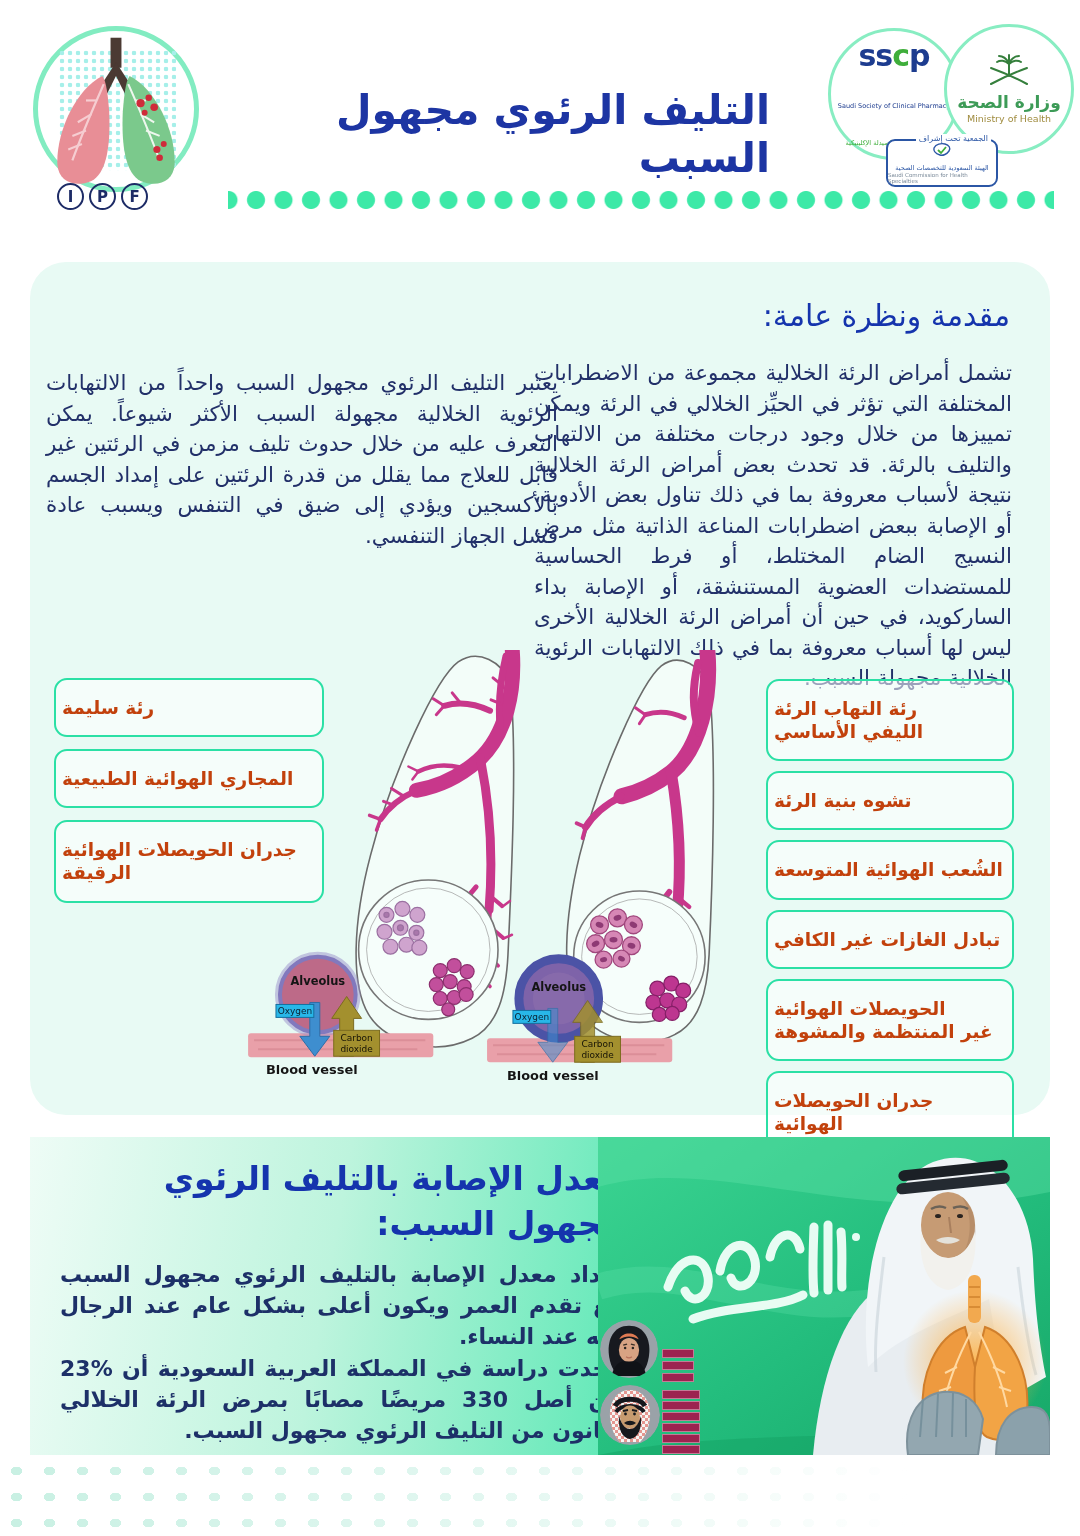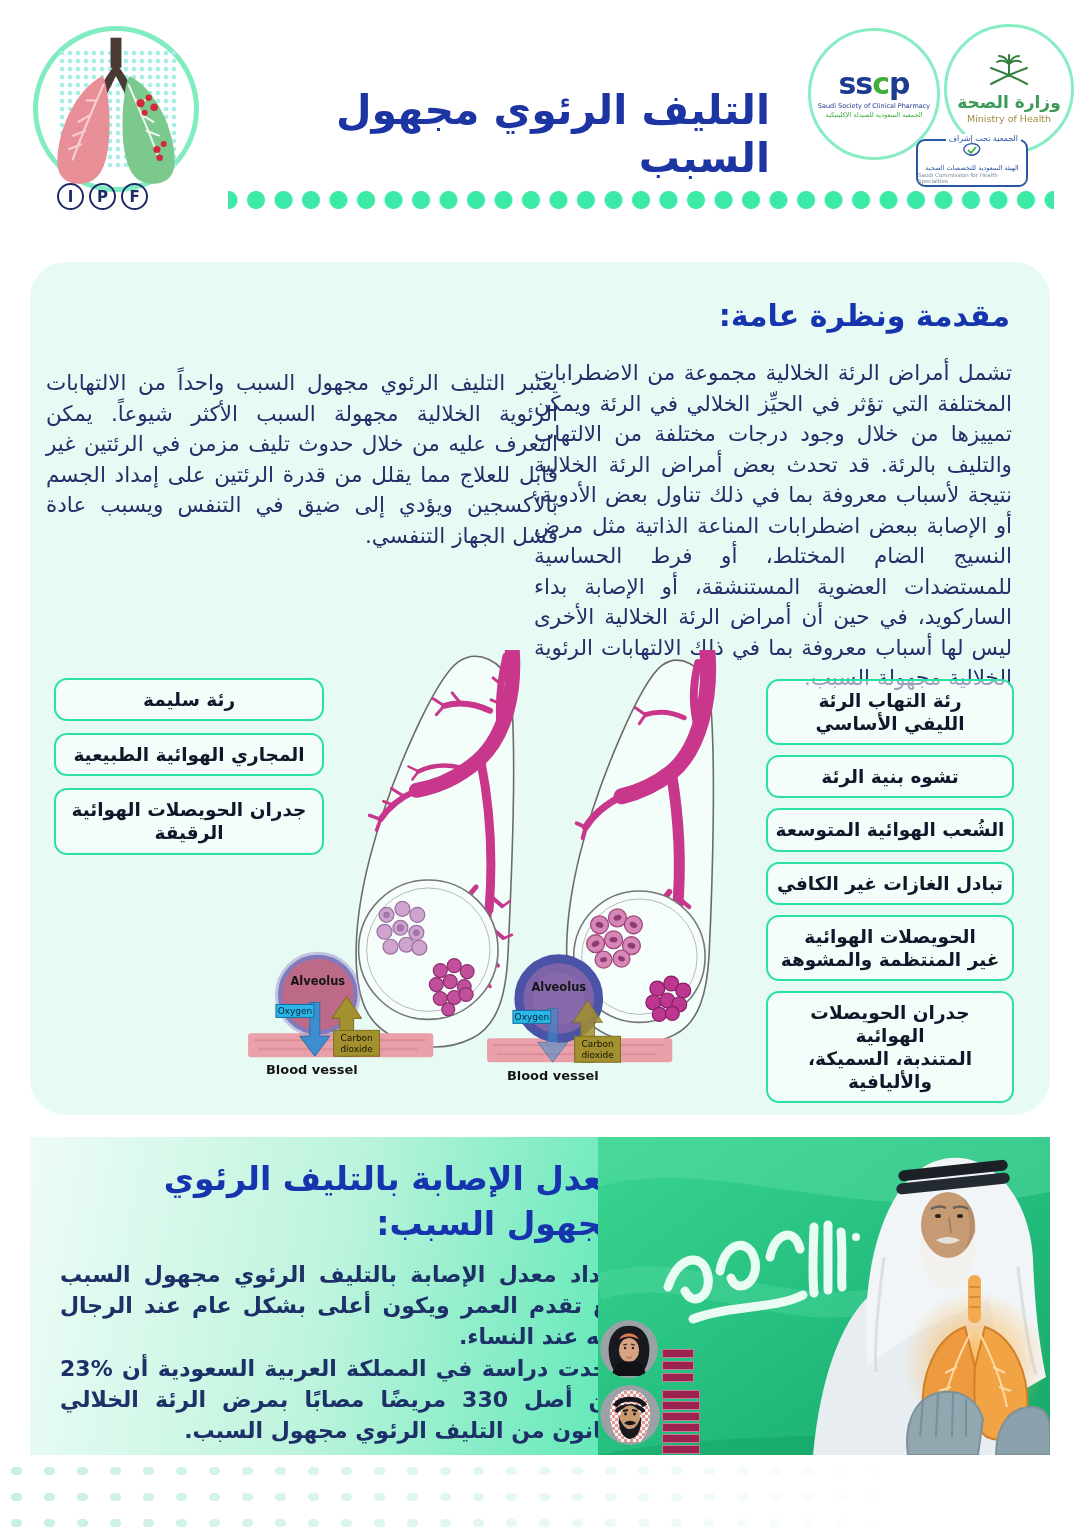--- a/index.html
+++ b/index.html
@@ -15,52 +15,52 @@
             background-image:radial-gradient(circle,#a6efe9 2px,transparent 2.6px);
             background-size:8px 8px;}
   .ipf-logo svg{position:absolute;left:8px;top:4px;}
   .ipf-letters{position:absolute;left:57px;top:183px;display:flex;gap:5px;}
   .ipf-letters span{width:27px;height:27px;border:2.5px solid #1d2b66;border-radius:50%;
             color:#1d2b66;font-weight:bold;font-size:15px;display:flex;align-items:center;justify-content:center;}
   .page-title{position:absolute;left:290px;top:72px;width:480px;height:70px;display:flex;
             align-items:center;justify-content:center;font-size:41px;font-weight:800;color:#1d35a3;direction:rtl;}
   .logo-circle{position:absolute;border-radius:50%;background:#fff;border:3px solid #88edc2;
             display:flex;flex-direction:column;align-items:center;justify-content:center;text-align:center;}
-  .sscp-circle{left:808px;top:28px;width:132px;height:132px;}
+  .sscp-circle{left:828px;top:28px;width:132px;height:132px;gap:28px;}
   .sscp-word{font-size:30px;font-weight:800;letter-spacing:-1px;line-height:1;}
   .sscp-word .b{color:#1d3c8f;} .sscp-word .g{color:#3fae3b;}
   .sscp-en{font-size:6.5px;color:#1d3c8f;margin-top:3px;}
   .sscp-ar{font-size:6.5px;color:#3fae3b;direction:rtl;margin-top:1px;}
   .moh-circle{left:944px;top:24px;width:130px;height:130px;}
   .moh-ar{font-size:17px;font-weight:800;color:#3d9b57;direction:rtl;margin-top:2px;}
   .moh-en{font-size:9.5px;color:#a08c3f;margin-top:1px;}
-  .scfhs-badge{position:absolute;left:916px;top:139px;width:112px;height:48px;border:2px solid #2b56a5;
+  .scfhs-badge{position:absolute;left:886px;top:139px;width:112px;height:48px;border:2px solid #2b56a5;
             border-radius:9px;background:#fff;display:flex;flex-direction:column;align-items:center;justify-content:center;}
   .scfhs-label{position:absolute;top:-7px;right:5px;background:#fff;padding:0 3px;font-size:8px;
             color:#2b56a5;direction:rtl;white-space:nowrap;}
   .scfhs-ar{font-size:6.5px;color:#2b56a5;direction:rtl;margin-top:5px;}
   .scfhs-en{font-size:5.5px;color:#7a8a99;}
   .dots-row{position:absolute;left:228px;top:188px;width:826px;height:24px;
             background-image:radial-gradient(circle,#3ce9a7 8.5px,transparent 9.5px);
             background-size:27.5px 24px;background-position:center;}
 
   
   .intro-panel{position:absolute;left:30px;top:262px;width:1020px;height:853px;border-radius:36px;
             background:#e8faf4;}
-  .intro-heading{position:absolute;right:40px;top:36px;margin:0;font-size:30px;font-weight:700;
+  .intro-heading{position:absolute;right:40px;top:36px;margin:0;font-size:30px;font-weight:400;
             color:#1534ad;direction:rtl;}
   .intro-par{margin:0;position:absolute;font-size:21.5px;line-height:1.42;color:#223069;
             text-align:justify;direction:rtl;font-weight:500;}
   .par-right{right:38px;top:96px;width:478px;}
   .par-left{left:16px;top:106px;width:512px;}
   .labels-col{position:absolute;display:flex;flex-direction:column;}
   .labels-left{left:24px;top:416px;width:270px;gap:12px;}
   .labels-right{right:36px;top:417px;width:248px;gap:10px;}
   .label-box{border:2px solid #2be0a5;border-radius:13px;background:rgba(255,255,255,.55);
-            color:#0f172a;font-size:18.5px;font-weight:600;text-align:center;padding:8px 6px;
+            color:#c2410c;font-size:18.5px;font-weight:600;text-align:left;padding:16px 6px;
             white-space:pre-line;line-height:1.25;direction:rtl;}
   .lungs-art{position:absolute;left:215px;top:388px;}
 
   
   .incidence-panel{position:absolute;left:30px;top:1137px;width:1020px;height:318px;overflow:hidden;
             background:linear-gradient(100deg,#eefcf6 0%,#bdf4dd 30%,#46e5ac 68%,#27d79d 100%);}
   .inc-text{position:absolute;left:30px;top:20px;width:562px;direction:rtl;}
   .inc-heading{margin:0;font-size:33px;font-weight:800;color:#1534ad;text-align:right;
             white-space:pre-line;line-height:1.35;}
   .inc-par{margin:14px 0 0 0;font-size:22px;font-weight:600;color:#1d3068;text-align:justify;line-height:1.4;}

